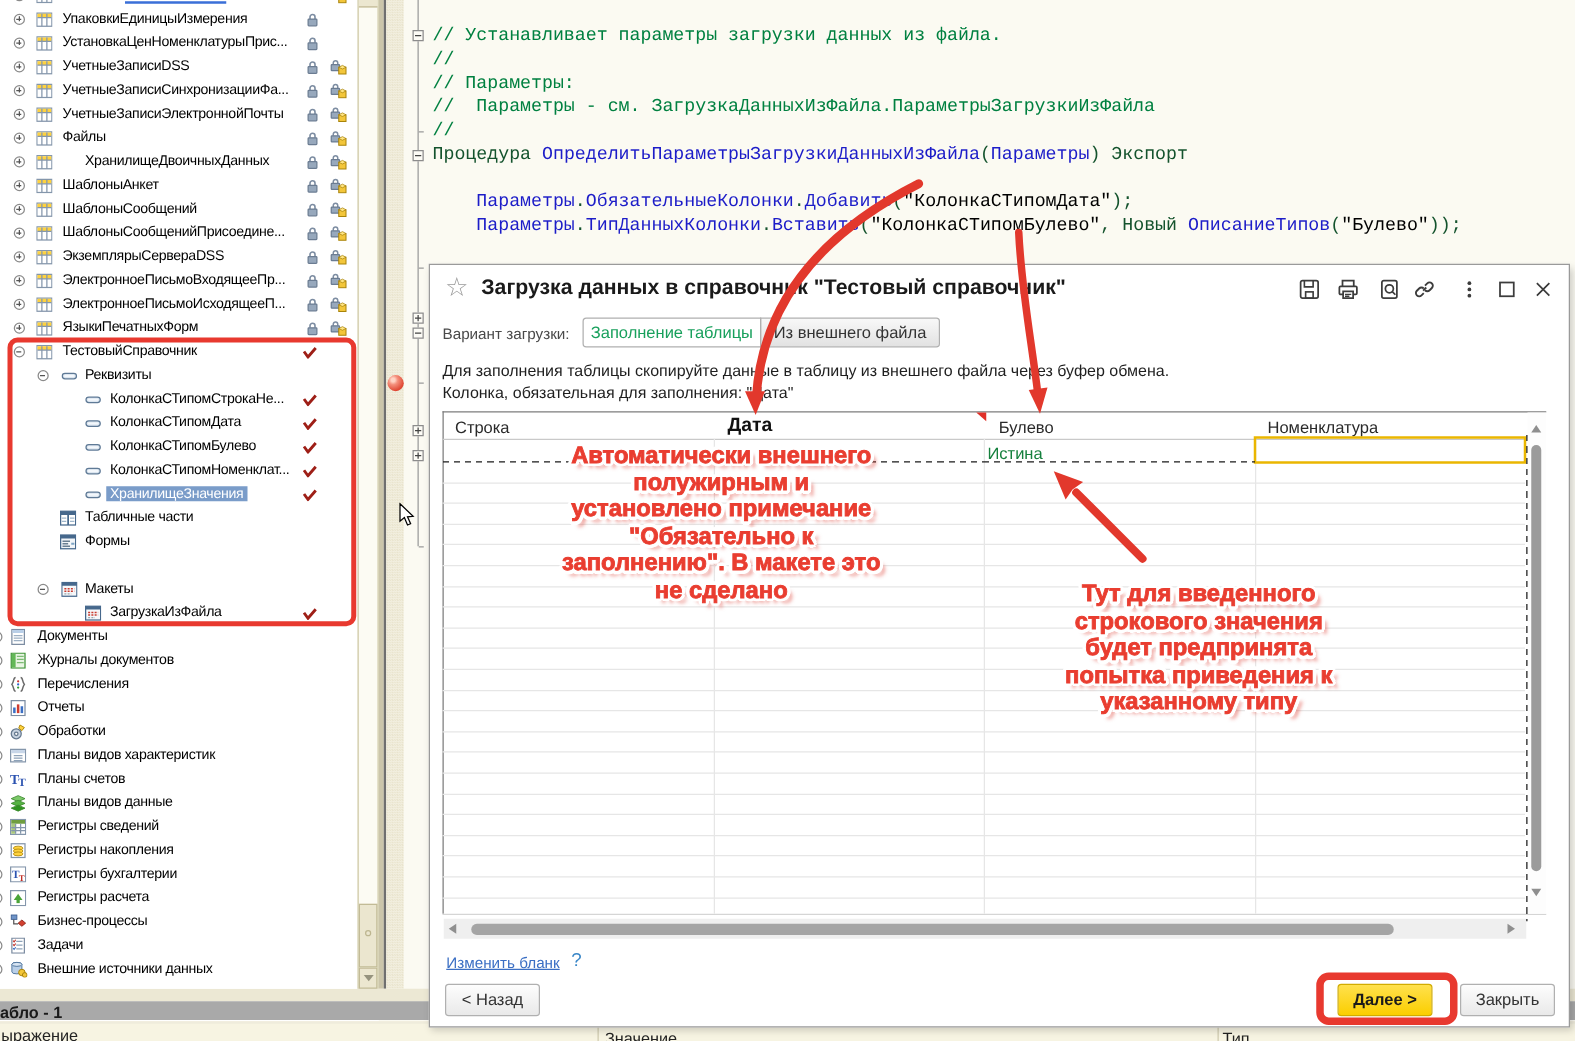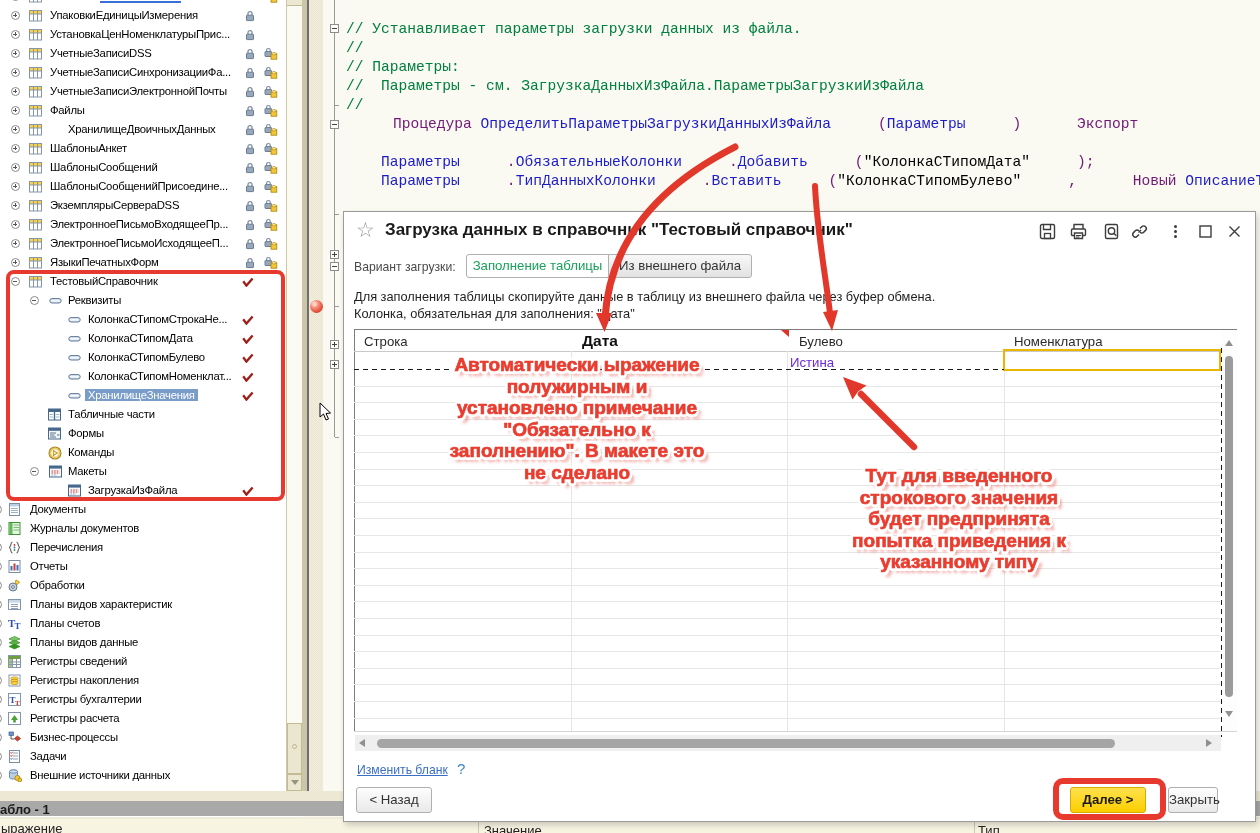--- a/index.html
+++ b/index.html
@@ -17,21 +17,21 @@
 #foldline { left:334px; top:0; width:1px; height:437px; background:#9a9a9a; z-index:3; }
 .tick { position:absolute; width:4px; height:1px; background:#9a9a9a; left:335px; z-index:3; }
 .fold { position:absolute; left:330px; width:9px; height:9px; background:#fdfcf6;
   border:1px solid #8c8c8c; z-index:4; }
 .fold::before { content:""; position:absolute; left:1px; top:3px; width:5px; height:1px; background:#444; }
 .fold.plus::after { content:""; position:absolute; left:3px; top:1px; width:1px; height:5px; background:#444; }
 #redball { left:310px; top:300px; width:13px; height:13px; border-radius:50%; z-index:4;
   background:radial-gradient(circle at 4.5px 4px, #ffd3c4 0 1.5px, #f4907c 30%, #e04935 70%, #c03020 100%); }
 pre.codetext { position:absolute; left:346px; top:19.5px; z-index:3;
   font-family:"Liberation Mono", monospace; font-size:14.6px; line-height:19px; color:#000; }
-.cg { color:#008040; } .ck { color:#701a75;margin-left:47px; } .ci { color:#1c1cc8; }
+.cg { color:#008040; } .ck { color:#14532d; } .ci { color:#1c1cc8; }
 
 #beigeband { left:0; top:791px; width:1260px; height:10px; background:#ece8d4; z-index:2; }
 #tabloband { left:0; top:800.8px; width:1260px; height:15.7px; background:#a9a9a9; z-index:2; }
 #tablotext { left:0px; top:801.5px; font-size:13px; font-weight:bold; color:#1a1a1a; z-index:2; }
 #exprrow { left:0; top:816.5px; width:1260px; height:16.5px; background:#f7f4e2; z-index:2; border-top:2px solid #efecdc; }
 .exprtxt { position:absolute; font-size:13px; color:#222; z-index:2; }
 .exprsep { position:absolute; top:816px; width:1px; height:17px; background:#cfcab0; z-index:2; }
 
 #tree { left:0; top:0; width:285.5px; height:791px; background:#fff; z-index:3; overflow:hidden; }
 .trow { position:absolute; left:0; width:285px; height:19px; font-size:11.3px; letter-spacing:-0.25px; color:#000; }
@@ -69,36 +69,36 @@
 #thbot { left:354px; top:351px; width:866px; height:1px; background:#c9c9c9; z-index:6; }
 #tbot { left:354px; top:731px; width:883px; height:1px; background:#d5d5d5; z-index:6; }
 .hdr { position:absolute; top:334px; font-size:13.2px; color:#2a2a2a; z-index:6; }
 #notetri { left:781px; top:330px; width:0; height:0; z-index:7;
   border-top:7px solid #e03028; border-left:8px solid transparent; }
 #ycell { left:1003px; top:348.5px; width:217.5px; height:22.5px; border:2.5px solid #eab600; z-index:7; }
 .dashh { position:absolute; left:354px; top:368.5px; width:650px; height:1.5px; z-index:7;
   background:repeating-linear-gradient(90deg, #1a1a1a 0 5px, transparent 5px 9px); }
 .dashv { position:absolute; left:1220.8px; top:348px; width:1.5px; height:389px; z-index:7;
   background:repeating-linear-gradient(180deg, #1a1a1a 0 5px, transparent 5px 9px); }
-#istina { left:790px; top:355px; font-size:13.2px; color:#6d28d9; z-index:7; }
+#istina { left:790px; top:355px; font-size:13.2px; color:#15803d; z-index:7; }
 
 
 #vsb { left:1221.5px; top:330px; width:15px; height:401px; background:#fdfdfd; z-index:6; }
 #vsb-thumb { left:1224.5px; top:356px; width:8.5px; height:341px; background:#9b9b9b; border-radius:4px; z-index:7; }
 .sbarrow { position:absolute; width:0; height:0; z-index:7; }
 
 #hsb { left:355px; top:735px; width:866px; height:16px; background:#efefef; z-index:6; }
 #hsb-thumb { left:377px; top:738.5px; width:738px; height:9px; background:#a5a5a5; border-radius:4.5px; z-index:7; }
 
 #linkblank { left:357px; top:763px; font-size:12.2px; color:#3b6fc4; text-decoration:underline; z-index:6; }
 #qmark { left:457px; top:760px; font-size:15px; color:#3a87c8; z-index:6; }
 #bback { left:356px; top:787px; width:76px; height:26px; line-height:24px; }
 #bnext { left:1070px; top:787px; width:76px; height:26px; line-height:24px; font-weight:bold; color:#1a1a1a;
   background:linear-gradient(#ffe14d, #fbce00); border:1px solid #d2ac00; }
-#bclose { left:1168px; top:787px; width:50px; height:26px; line-height:24px; }
+#bclose { left:1168px; top:787px; width:76px; height:26px; line-height:24px; }
 
 .annot { position:absolute; z-index:10; width:0; font-weight:bold; font-size:19px; color:#e93d30;
   white-space:nowrap; text-align:center; line-height:21.6px; }
 .aline { position:relative; width:max-content; transform:translateX(-50%);
   -webkit-text-stroke:0.7px #e93d30;
   text-shadow: -2.2px -2.2px 0 #fff, 2.2px -2.2px 0 #fff, -2.2px 2.2px 0 #fff, 2.2px 2.2px 0 #fff,
     -3px 0 0 #fff, 3px 0 0 #fff, 0 -3px 0 #fff, 0 3px 0 #fff,
     -1.2px -2.8px 0 #fff, 1.2px 2.8px 0 #fff, -2.8px 1.2px 0 #fff, 2.8px -1.2px 0 #fff,
     -1.2px 2.8px 0 #fff, 1.2px -2.8px 0 #fff, 2.8px 1.2px 0 #fff, -2.8px -1.2px 0 #fff,
     4.5px 4.5px 3px rgba(222,60,48,0.5); }
@@ -534,28 +534,20 @@
 <div class="trow" style="top:423.5px">
         <svg class="ticon" style="left:48px;top:3px" width="13" height="13" viewBox="0 0 13 13">
           <rect x="0.5" y="1" width="12" height="11" fill="#f2f5f8" stroke="#46688c"></rect>
           <rect x="0.5" y="1" width="12" height="2.8" fill="#46688c"></rect>
           <line x1="2" y1="6" x2="8" y2="6" stroke="#6a7f92" stroke-width="1.1"></line>
           <line x1="2" y1="8" x2="6.5" y2="8" stroke="#6a7f92" stroke-width="1.1"></line>
           <line x1="2" y1="10" x2="8" y2="10" stroke="#6a7f92" stroke-width="1.1"></line>
           <rect x="9" y="7.2" width="2.5" height="1.6" fill="#7da4c4"></rect>
         </svg>
         <span class="tlabel" style="left:68px">Формы</span>
-      </div>
-<div class="trow" style="top:442.5px">
-        <svg class="ticon" style="left:48px;top:3px" width="14" height="14" viewBox="0 0 14 14">
-          <circle cx="7" cy="7" r="6" fill="#f6d96b" stroke="#ab8324" stroke-width="1.1"></circle>
-          <circle cx="7" cy="7" r="4.2" fill="#fffdf4" stroke="#d8b23e" stroke-width="0.8"></circle>
-          <path d="M5.6 4.6 L9.4 7 L5.6 9.4 Z" fill="#fff8e0" stroke="#c69a28" stroke-width="1.1"></path>
-        </svg>
-        <span class="tlabel" style="left:68px">Команды</span>
       </div>
 <div class="trow" style="top:461.5px">
         <span class="exp m" style="left:29.5px"></span>
         <svg class="ticon" style="left:49px;top:3px" width="13" height="13" viewBox="0 0 13 13">
           <rect x="0.5" y="1" width="12" height="11" fill="#f6f8fa" stroke="#46688c"></rect>
           <rect x="0.5" y="1" width="12" height="2.6" fill="#46688c"></rect>
           <line x1="2.5" y1="6" x2="10.5" y2="6" stroke="#c93a2e" stroke-width="1.2" stroke-dasharray="1.6 1"></line>
           <line x1="2.5" y1="8" x2="10.5" y2="8" stroke="#c93a2e" stroke-width="1.2" stroke-dasharray="1.6 1"></line>
           <line x1="2.5" y1="10" x2="8" y2="10" stroke="#9aa5ae" stroke-width="1" stroke-dasharray="1.6 1"></line>
         </svg>
@@ -822,21 +814,21 @@
 <div class="sbarrow" style="left:359px;top:739px;border-top:4.5px solid transparent;border-bottom:4.5px solid transparent;border-right:6px solid #8f8f8f;"></div>
 <div class="sbarrow" style="left:1206px;top:739px;border-top:4.5px solid transparent;border-bottom:4.5px solid transparent;border-left:6px solid #8f8f8f;"></div>
 
 <div class="abs" id="linkblank">Изменить бланк</div>
 <div class="abs" id="qmark">?</div>
 <div class="btn" id="bback">&lt; Назад</div>
 <div class="btn" id="bnext">Далее &gt;</div>
 <div class="btn" id="bclose">Закрыть</div>
 
 <div class="annot" style="left:577px;top:354px">
-      <div class="aline">Автоматически ыражение</div>
+      <div class="aline">Автоматически внешнего</div>
       <div class="aline">полужирным и</div>
       <div class="aline">установлено примечание</div>
       <div class="aline">"Обязательно к</div>
       <div class="aline">заполнению". В макете это</div>
       <div class="aline">не сделано</div>
     </div>
 <div class="annot" style="left:959px;top:465px">
       <div class="aline">Тут для введенного</div>
       <div class="aline">строкового значения</div>
       <div class="aline">будет предпринята</div>

